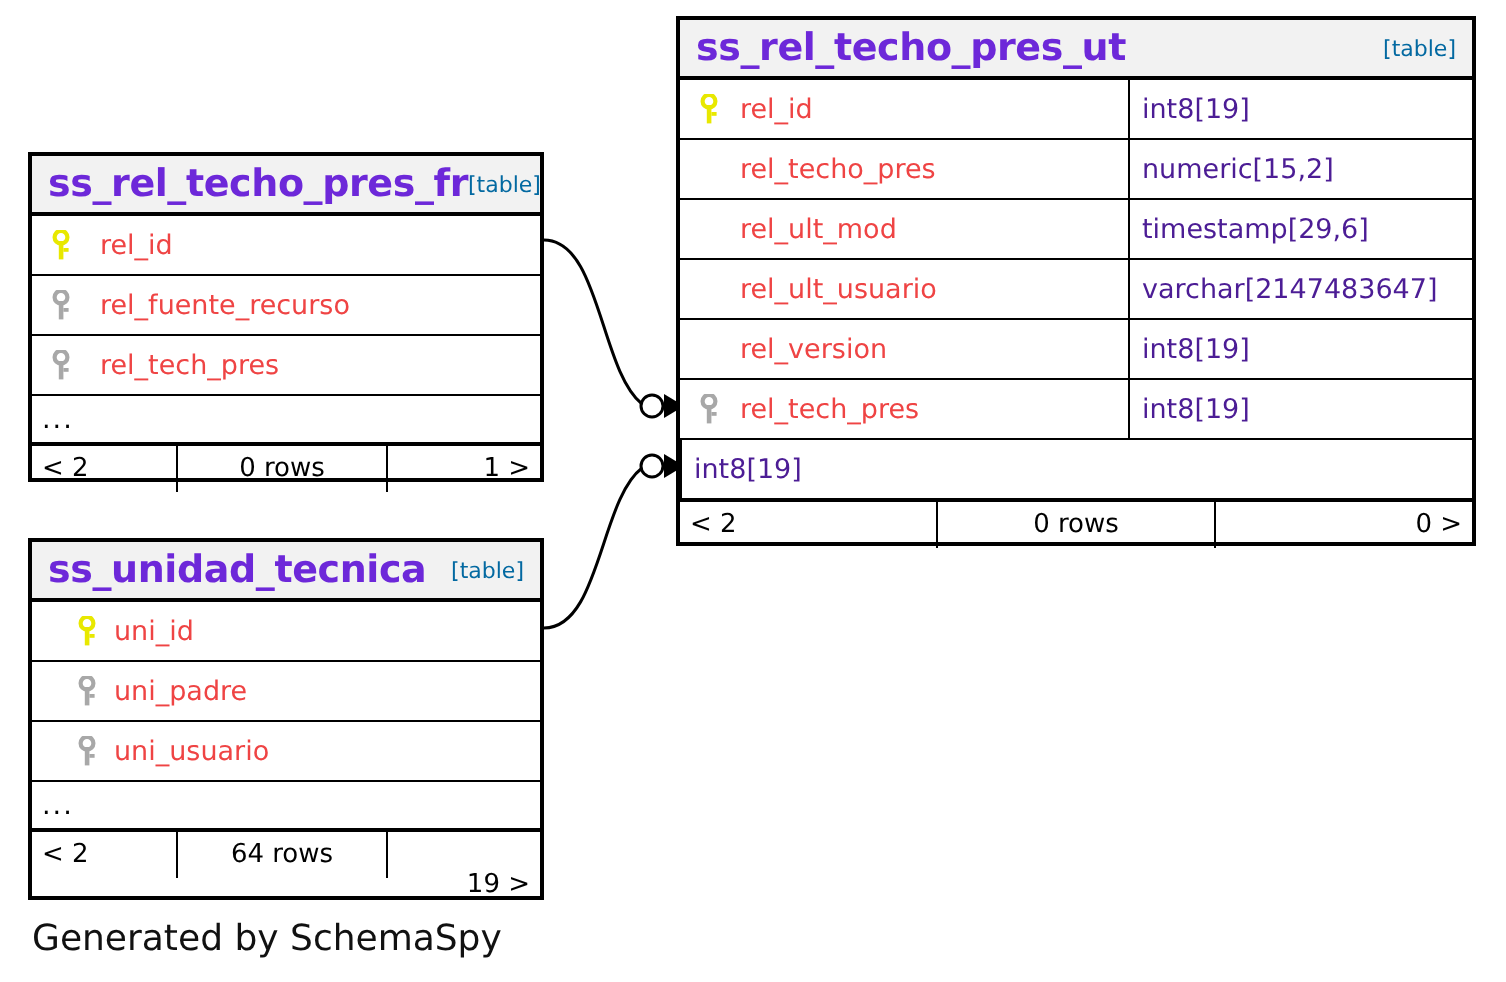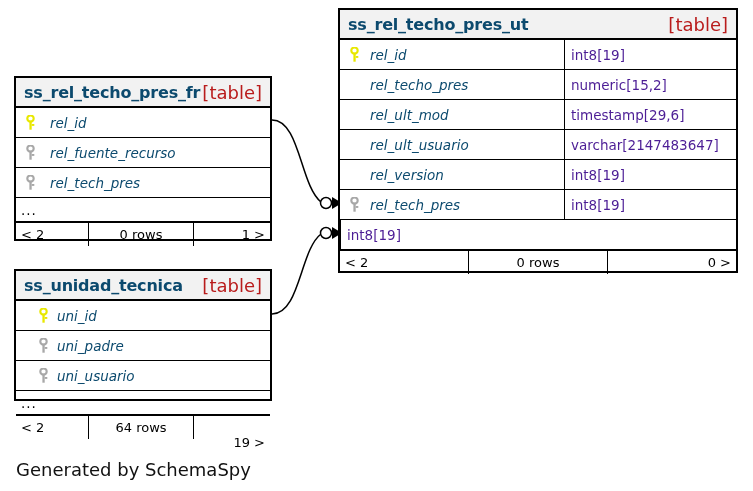--- a/index.html
+++ b/index.html
@@ -32,27 +32,27 @@
     border-bottom: 2px solid #000000;
     display: flex;
     align-items: center;
     justify-content: space-between;
     padding: 0 8px;
     box-sizing: border-box;
     height: 30px;
   }
   .tbl-title {
     font-weight: bold;
-    font-size: 16px;
-    color: #0c4a6e;
+    font-size: 19px;
+    color: #6d28d9;
     letter-spacing: -0.2px;
   }
   .tbl-tag {
-    font-size: 18px;
-    color: #b91c1c;
+    font-size: 11px;
+    color: #0369a1;
   }
   .tbl-row {
     display: flex;
     border-bottom: 1.6px solid #000000;
     height: 30px;
     box-sizing: border-box;
     align-items: center;
   }
   .tbl-row:last-of-type { border-bottom: none; }
   .cell-name {
@@ -76,23 +76,22 @@
   }
   .keyslot {
     width: 20px;
     min-width: 20px;
     display: flex;
     align-items: center;
     justify-content: center;
   }
   .colname {
     font-size: 13.5px;
-    color: #0c4a6e;
+    color: #ef4444;
     white-space: nowrap;
-    font-style: italic;
   }
   .ellipsis-row {
     display: flex;
     align-items: center;
     height: 24px;
     border-bottom: 1.6px solid #000000;
     box-sizing: border-box;
     padding-left: 5px;
     font-size: 13.5px;
     color: #000000;
@@ -147,21 +146,21 @@
   #table-fr .colname { margin-left: 10px; }
   #table-fr .foot-left { width: 72px; }
   #table-fr .foot-mid { flex: 1 1 auto; }
   #table-fr .foot-right { width: 76px; }
 
   
   #table-ut {
     left: 14px;
     top: 269px;
     width: 258px;
-    height: 132px;
+    height: 181px;
   }
   #table-ut .cell-name { padding-left: 17px; }
   #table-ut .colname { margin-left: 4px; }
   #table-ut .foot-left { width: 72px; }
   #table-ut .foot-mid { flex: 1 1 auto; }
   #table-ut .foot-right { width: 76px; margin-top: 29px; }
 
   .footnote {
     position: absolute;
     left: 16px;

